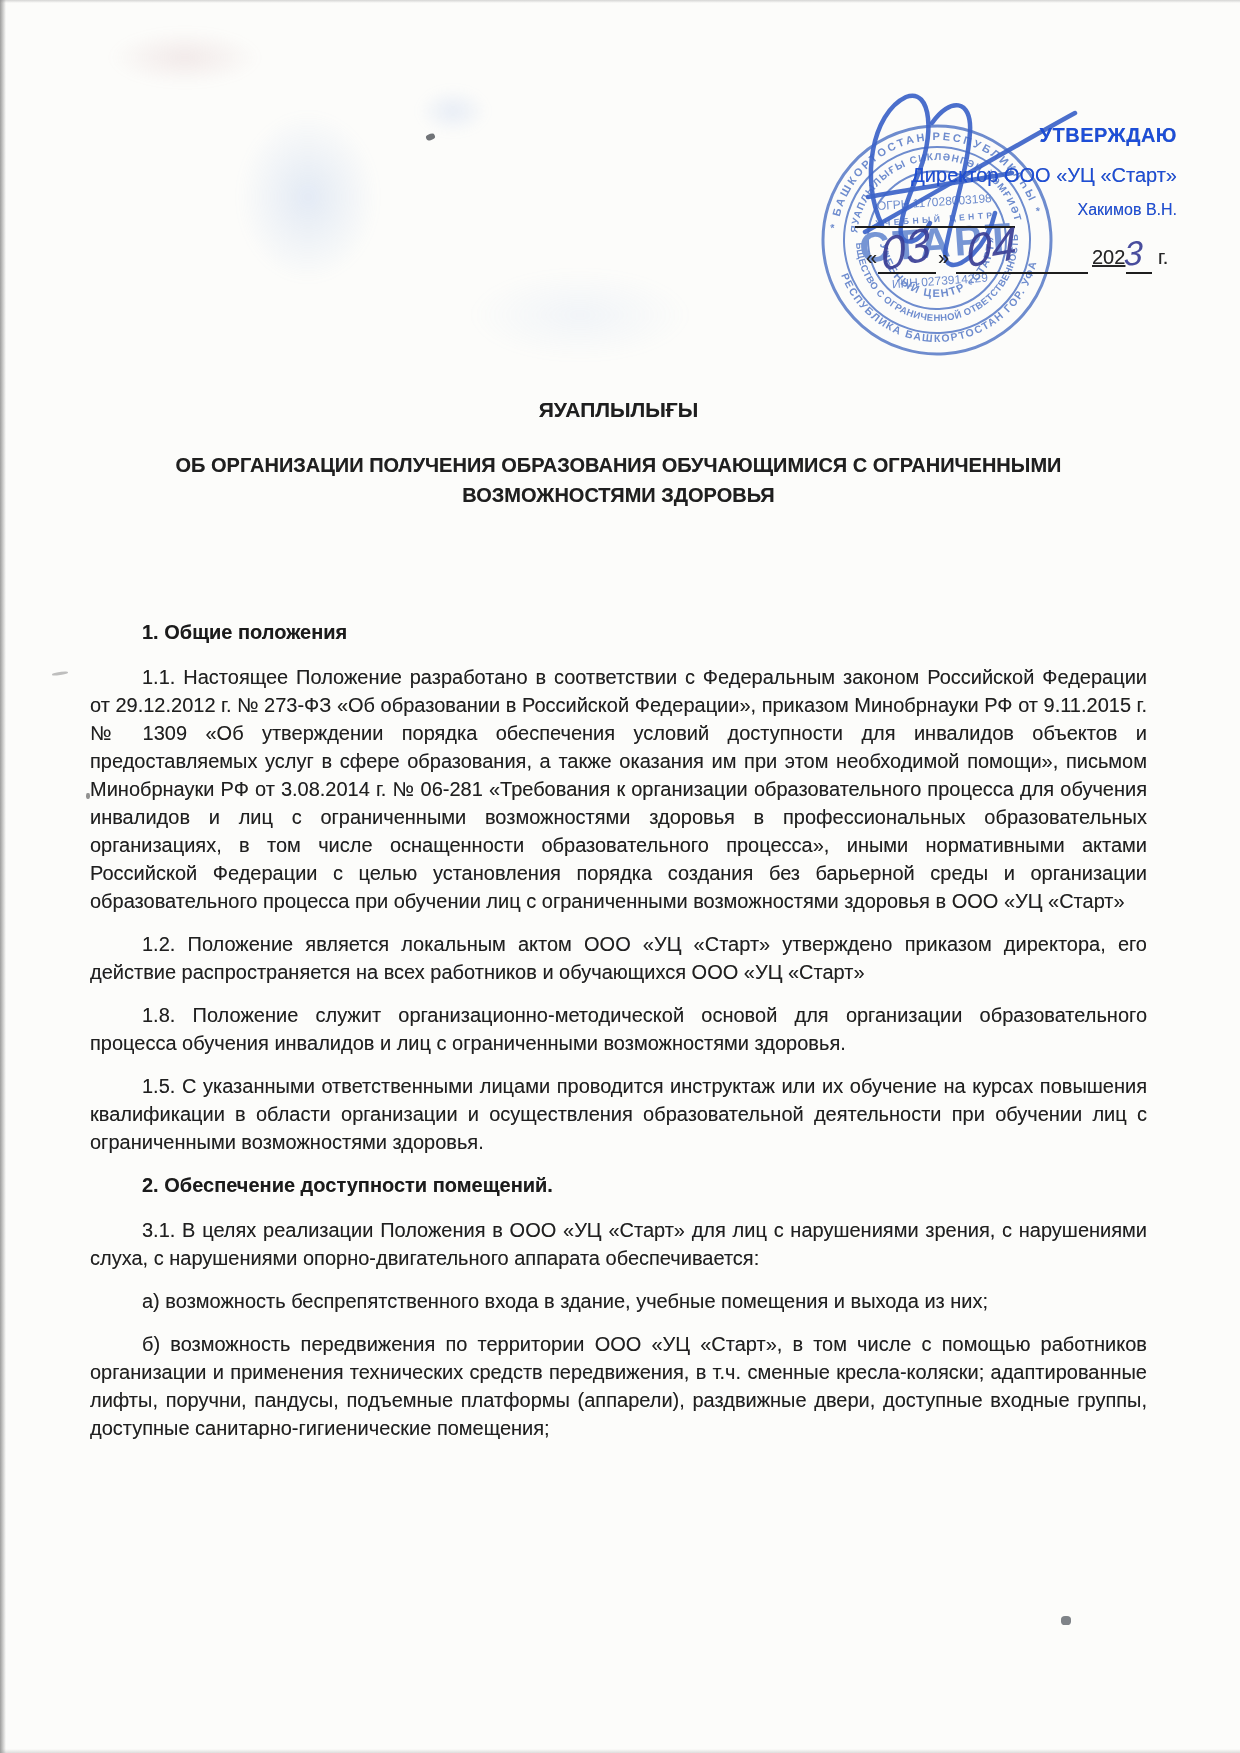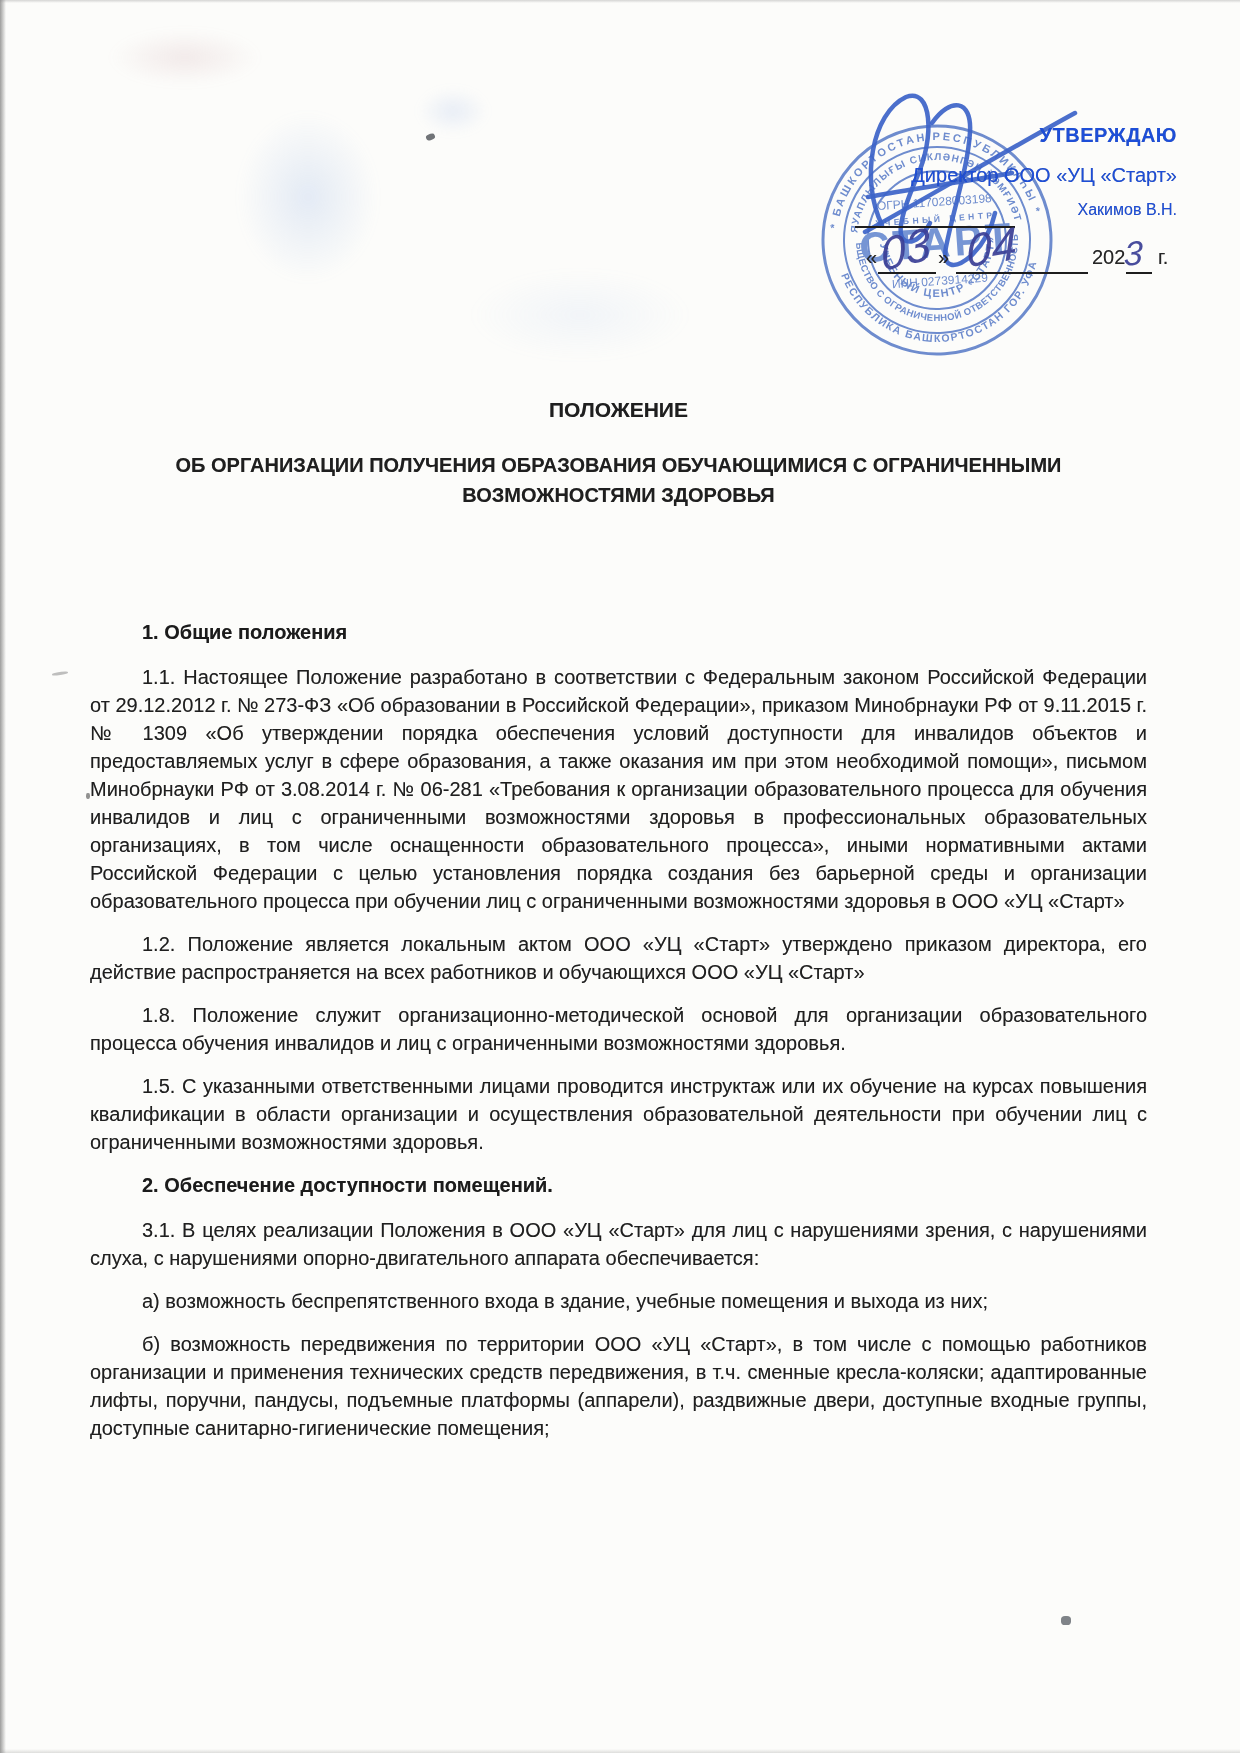--- a/index.html
+++ b/index.html
@@ -36,21 +36,21 @@
   .approval-label{top:124px;font-size:20px;font-weight:bold;letter-spacing:.5px;}
   .approval-director{top:164px;font-size:20px;}
   .approval-name{top:201px;font-size:16px;}
   .rule{position:absolute;height:2px;background:#1d1d1d;}
   .sig-rule{left:855px;top:226px;width:160px;}
   .d-rule1{left:878px;top:272px;width:58px;}
   .d-rule2{left:956px;top:272px;width:132px;}
   .d-rule3{left:1126px;top:272px;width:26px;}
   .date-print{position:absolute;top:246px;font-size:20px;color:#262626;white-space:nowrap;
     text-shadow:0 0 .4px rgba(0,0,0,.35);}
-  .dq-open{left:866px;} .dq-close{left:938px;} .d-year{left:1092px;} .d-suffix{left:1158px;}
+  .dq-open{left:866px;} .dq-close{left:938px;} .d-year{left:1092px;text-decoration:underline;} .d-suffix{left:1158px;}
   .hand{position:absolute;color:#3a3f96;font-family:"Liberation Sans",sans-serif;
     font-style:italic;opacity:.92;white-space:nowrap;}
   .hand-day{left:880px;top:222px;font-size:46px;transform:rotate(-14deg) skewX(-8deg);}
   .hand-month{left:966px;top:220px;font-size:46px;transform:rotate(-10deg) skewX(-8deg);}
   .hand-year{left:1124px;top:234px;font-size:34px;transform:rotate(-5deg) skewX(-6deg);}
 
   
   .stamp{position:absolute;left:820px;top:123px;width:234px;height:234px;opacity:.88;
     transform:rotate(-4deg);}
   .stamp svg text{fill:#5b7dc8;font-family:"Liberation Sans",sans-serif;}
@@ -134,21 +134,21 @@
   <div class="rule d-rule1"></div>
   <span class="date-print dq-close">»</span>
   <div class="rule d-rule2"></div>
   <span class="date-print d-year">202</span>
   <div class="rule d-rule3"></div>
   <span class="date-print d-suffix">г.</span>
   <span class="hand hand-day">03</span>
   <span class="hand hand-month">04</span>
   <span class="hand hand-year">3</span>
 
-  <div class="doc-title">ПОЛОЖЕНИЕ</div>
+  <div class="doc-title">ЯУАПЛЫЛЫҒЫ</div>
   <div class="doc-subtitle">
       <div>ОБ ОРГАНИЗАЦИИ ПОЛУЧЕНИЯ ОБРАЗОВАНИЯ ОБУЧАЮЩИМИСЯ С ОГРАНИЧЕННЫМИ ВОЗМОЖНОСТЯМИ ЗДОРОВЬЯ</div>
     </div>
 
   <div class="body-text">
     <h3>1. Общие положения</h3>
     <p>1.1. Настоящее Положение разработано в соответствии с Федеральным законом Российской Федерации от 29.12.2012 г. № 273-ФЗ «Об образовании в Российской Федерации», приказом Минобрнауки РФ от 9.11.2015 г. № 1309 «Об утверждении порядка обеспечения условий доступности для инвалидов объектов и предоставляемых услуг в сфере образования, а также оказания им при этом необходимой помощи», письмом Минобрнауки РФ от 3.08.2014 г. № 06-281 «Требования к организации образовательного процесса для обучения инвалидов и лиц с ограниченными возможностями здоровья в профессиональных образовательных организациях, в том числе оснащенности образовательного процесса», иными нормативными актами Российской Федерации с целью установления порядка создания без барьерной среды и организации образовательного процесса при обучении лиц с ограниченными возможностями здоровья в ООО «УЦ «Старт»</p>
     <p>1.2. Положение является локальным актом ООО «УЦ «Старт» утверждено приказом директора, его действие распространяется на всех работников и обучающихся ООО «УЦ «Старт»</p>
     <p>1.8. Положение служит организационно-методической основой для организации образовательного процесса обучения инвалидов и лиц с ограниченными возможностями здоровья.</p>
     <p>1.5. С указанными ответственными лицами проводится инструктаж или их обучение на курсах повышения квалификации в области организации и осуществления образовательной деятельности при обучении лиц с ограниченными возможностями здоровья.</p>

